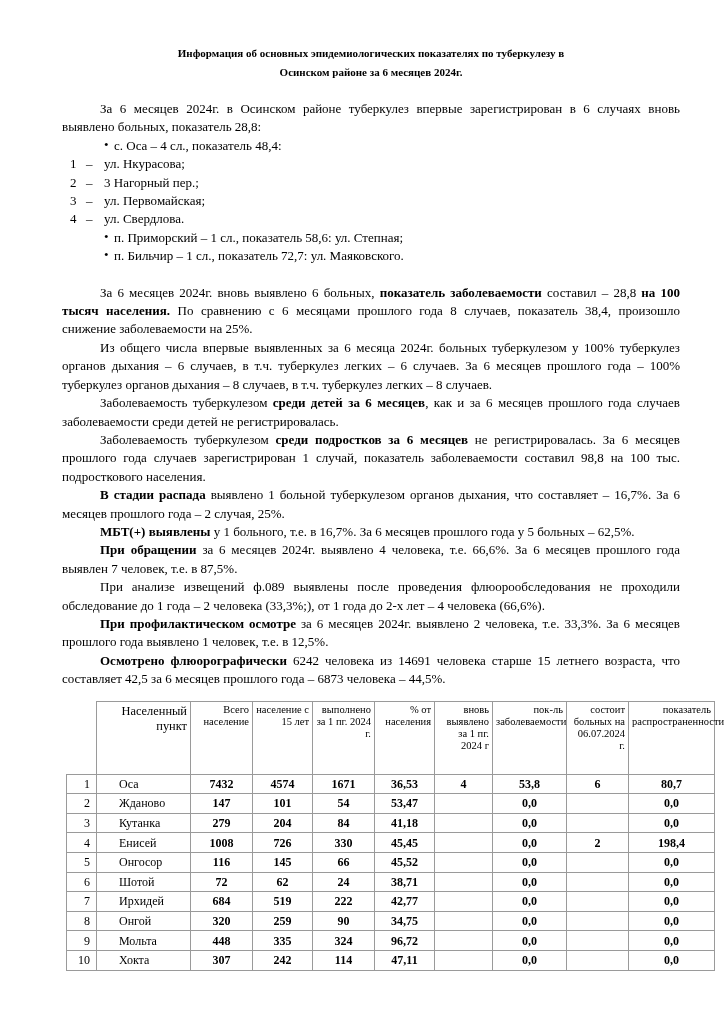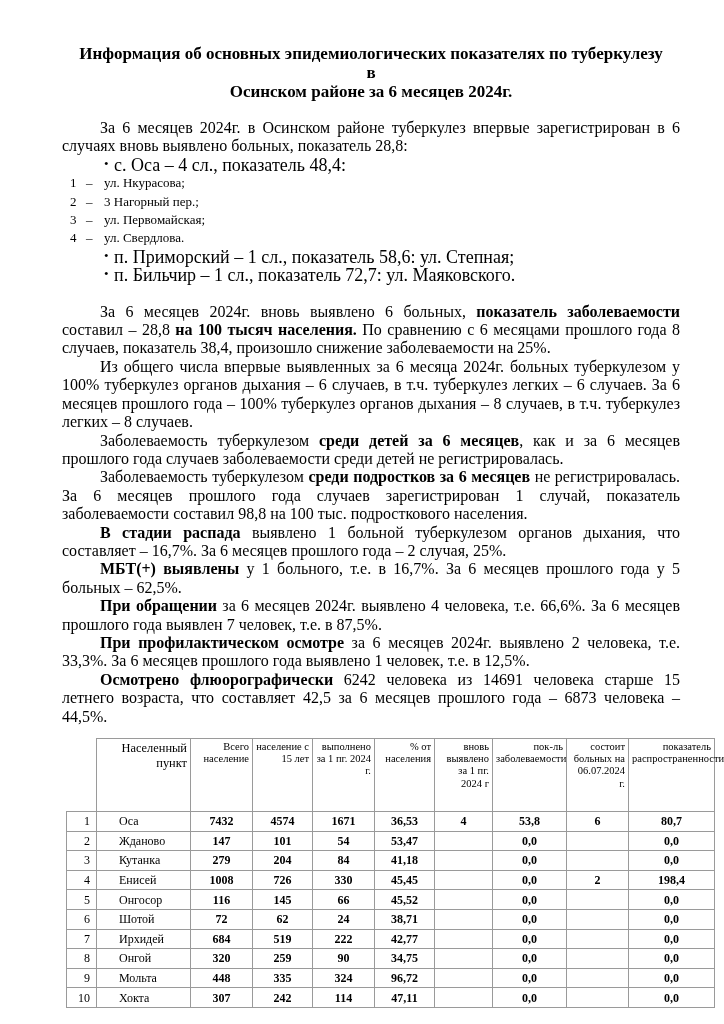--- a/index.html
+++ b/index.html
@@ -19,52 +19,52 @@
     width: 724px;
     height: 1024px;
     box-sizing: border-box;
     padding: 44px 44px 0 62px;
     position: relative;
   }
 
   
   .doc-title {
     font-weight: bold;
-    font-size: 17px;
+    font-size: 11px;
     line-height: 19px;
     text-align: center;
     margin: 0 0 0 0;
     padding: 0 16px;
   }
   .doc-title .t-line {
     display: block;
   }
 
   
   .body-block {
     margin-top: 18px;
   }
   p.para {
     margin: 0;
-    font-size: 16px;
+    font-size: 13px;
     line-height: 18.4px;
     text-align: justify;
     text-indent: 38px;
     text-justify: inter-word;
   }
   b, .bld { font-weight: bold; }
 
   
   ul.bullets {
     list-style: none;
     margin: 0;
     padding: 0;
   }
   ul.bullets li {
-    font-size: 18px;
+    font-size: 13px;
     line-height: 18.4px;
     margin: 0;
     padding-left: 52px;
     position: relative;
   }
   ul.bullets li::before {
     content: "\2022";
     position: absolute;
     left: 42px;
     top: -1px;
@@ -223,20 +223,21 @@
     <p class="para"><span>Заболеваемость туберкулезом </span><b>среди детей за 6 месяцев</b><span>, как и за 6 месяцев прошлого года случаев заболеваемости среди детей не регистрировалась.</span></p>
 
     <p class="para"><span>Заболеваемость туберкулезом </span><b>среди подростков за 6 месяцев</b><span> не регистрировалась. За 6 месяцев прошлого года случаев зарегистрирован 1 случай, показатель заболеваемости составил 98,8 на 100 тыс. подросткового населения.</span></p>
 
     <p class="para"><b>В стадии распада</b><span> выявлено 1 больной туберкулезом органов дыхания, что составляет – 16,7%. За 6 месяцев прошлого года – 2 случая, 25%.</span></p>
 
     <p class="para"><b>МБТ(+) выявлены</b><span> у 1 больного, т.е. в 16,7%. За 6 месяцев прошлого года у 5 больных – 62,5%.</span></p>
 
     <p class="para"><b>При обращении</b><span> за 6 месяцев 2024г. выявлено 4 человека, т.е. 66,6%. За 6 месяцев прошлого года выявлен 7 человек, т.е. в 87,5%.</span></p>
 
+    <p class="para">При анализе извещений ф.089 выявлены после проведения флюорообследования не проходили обследование до 1 года – 2 человека (33,3%;), от 1 года до 2-х лет – 4 человека (66,6%).</p>
 
     <p class="para"><b>При профилактическом осмотре</b><span> за 6 месяцев 2024г. выявлено 2 человека, т.е. 33,3%. За 6 месяцев прошлого года выявлено 1 человек, т.е. в 12,5%.</span></p>
 
     <p class="para"><b>Осмотрено флюорографически</b><span> 6242 человека из 14691 человека старше 15 летнего возраста, что составляет 42,5 за 6 месяцев прошлого года – 6873 человека – 44,5%.</span></p>
   </div>
 
 
   <div class="tbl-wrap">
     <table class="flg">
       <colgroup>

